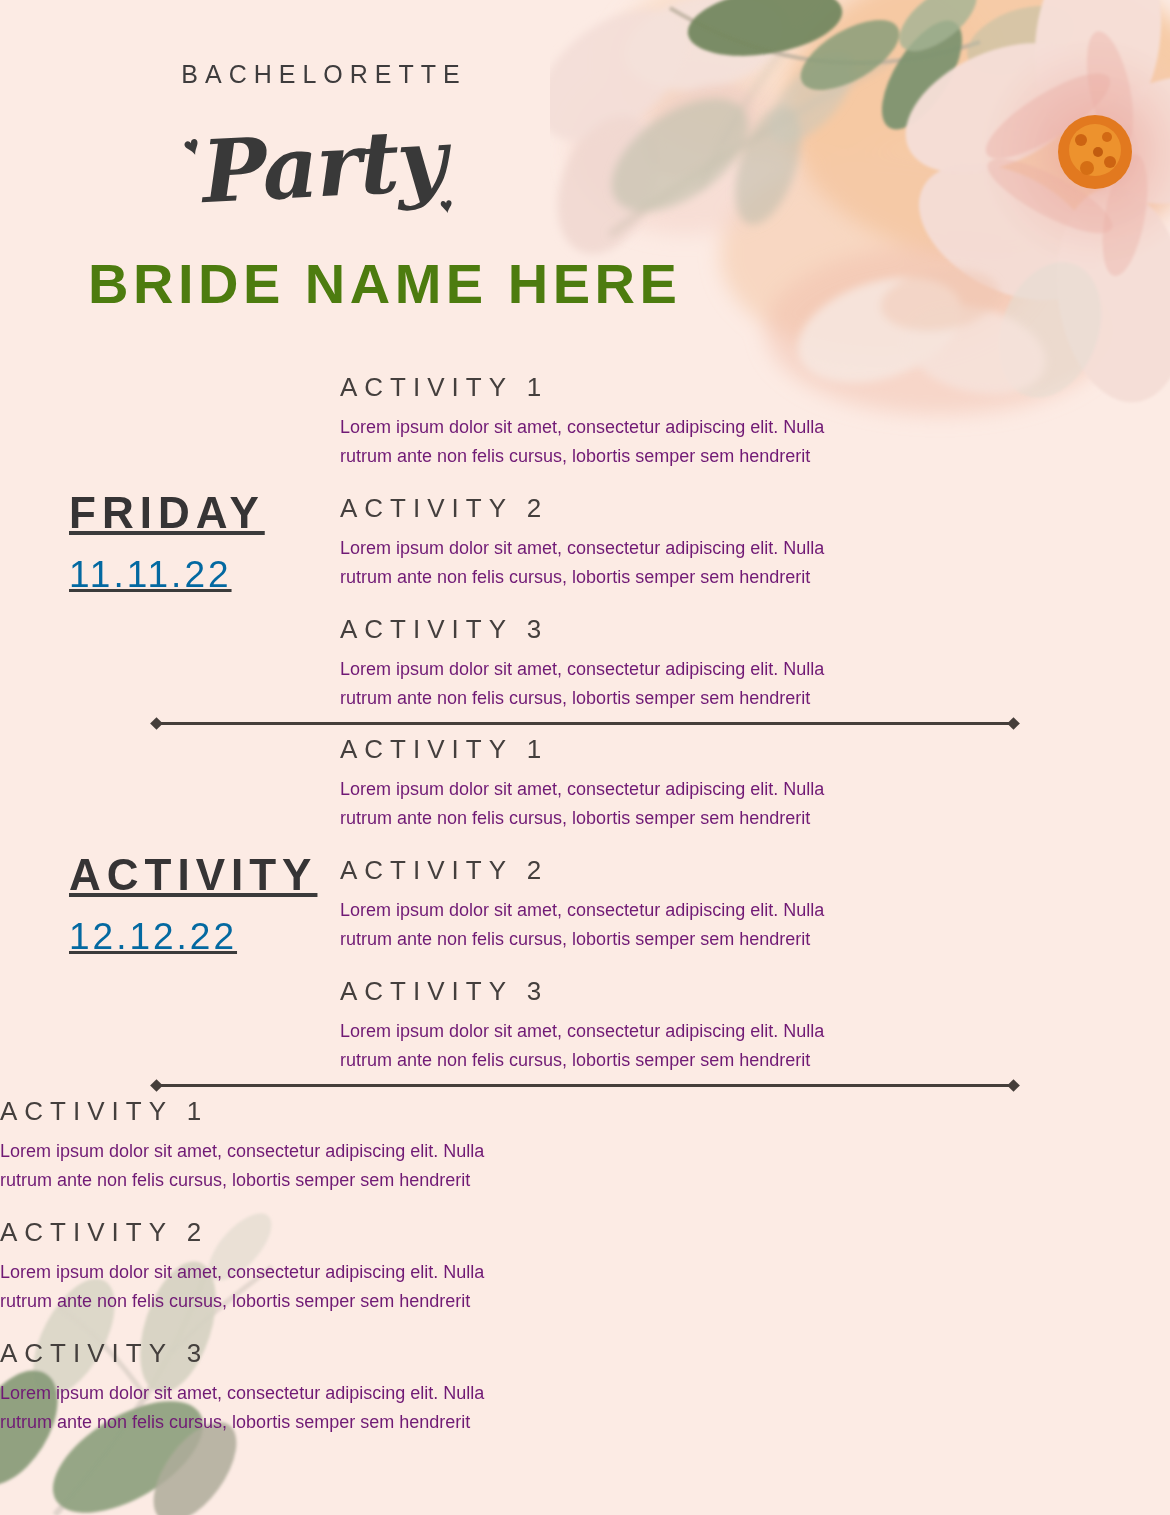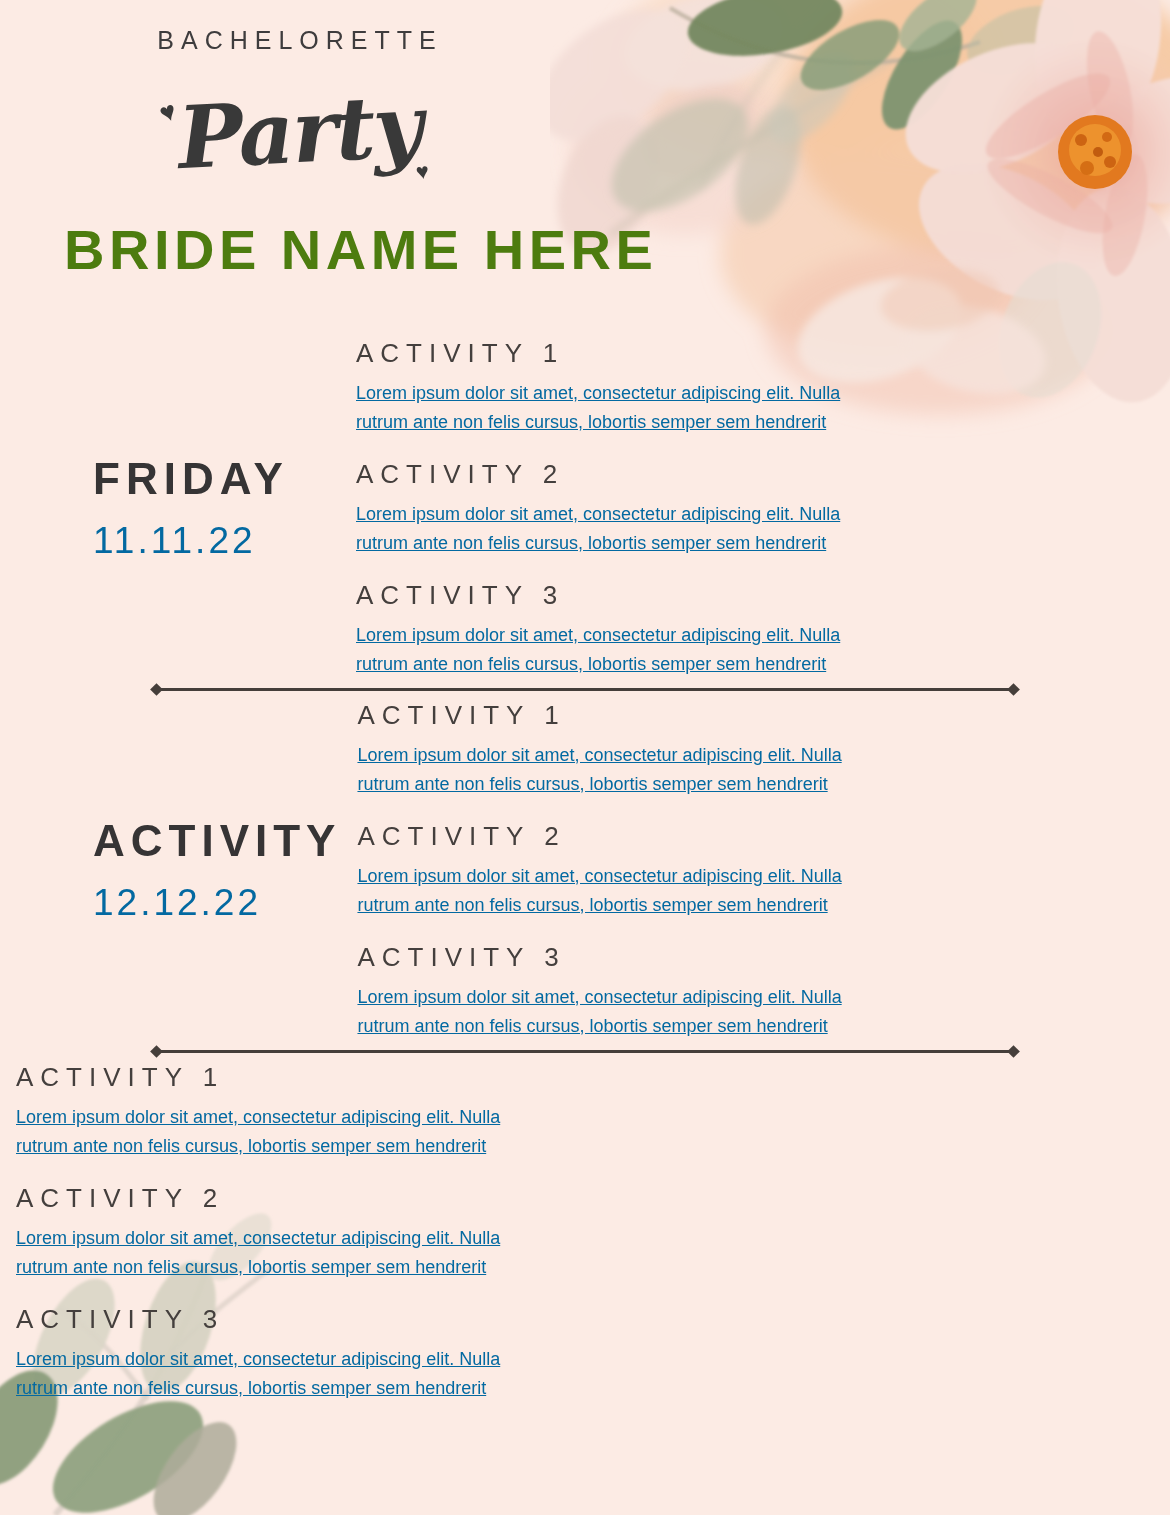--- a/index.html
+++ b/index.html
@@ -6,21 +6,21 @@
   .page{
     position:relative;width:1170px;height:1515px;background:#fcebe4;
     overflow:hidden;font-family:"Liberation Sans",sans-serif;color:#3b3b3b;
   }
   .deco{position:absolute;pointer-events:none;}
   .deco-tr{top:0;right:0;}
   .deco-bl{bottom:0;left:0;}
   .content{position:relative;z-index:2;}
 
   
-  .header-inner{width:472px;margin-left:64px;padding-top:26px;text-align:center;}
+  .header-inner{width:472px;margin-left:88px;padding-top:60px;text-align:center;}
   .eyebrow{
     font-size:25px;letter-spacing:7px;font-weight:500;color:#3e3c3d;
     white-space:nowrap;
   }
   .script-row{position:relative;height:150px;margin-top:2px;}
   .script{
     font-family:"DejaVu Serif",serif;font-style:italic;font-weight:700;
     font-size:86px;line-height:150px;letter-spacing:-2px;color:#393939;
     display:inline-block;transform:rotate(-3deg);
   }
@@ -29,44 +29,43 @@
   .heart-r{left:352px;top:104px;font-size:22px;transform:rotate(-8deg);}
   .bride{
     font-size:56px;font-weight:700;letter-spacing:4.5px;color:#4d7c0f;
     margin-top:10px;white-space:nowrap;
   }
 
   
   .days{margin-top:54px;}
   .day{display:flex;height:344px;box-sizing:border-box;}
   .day-col{
-    flex:0 0 340px;padding-left:93px;box-sizing:border-box;
-    display:flex;flex-direction:column;justify-content:center;
+    flex:0 0 340px;padding-left:69px;box-sizing:border-box;
+    display:flex;flex-direction:column;justify-content:center;text-decoration:underline;
   }
   .day-name{
     font-size:44px;font-weight:700;letter-spacing:6px;white-space:nowrap;
     color:#363435;
   }
   .day-date{
     font-size:37px;font-weight:400;letter-spacing:3px;margin-top:16px;
     white-space:nowrap;color:#0369a1;
   }
   .act-col{
     flex:1;padding-right:150px;display:flex;flex-direction:column;
     justify-content:center;
   }
-  .activity{margin:11px 16px;}
+  .activity{margin:11px 0;}
   .act-title{
     margin:0 0 10px 0;font-size:26px;font-weight:500;letter-spacing:7px;
     color:#443f3d;
   }
   .act-body{
-    margin:0;font-size:18px;line-height:29px;color:#0369a1;
+    margin:0;font-size:18px;line-height:29px;color:#701a75;
     white-space:pre-line;
-    text-decoration:underline;
   }
 
   
   .divider{display:flex;align-items:center;height:18px;margin:0 152px;}
   .divider .line{flex:1;height:3px;background:#453e3a;}
   .divider .dia{
     width:9px;height:9px;background:#453e3a;transform:rotate(45deg);
     flex:0 0 auto;
   }
 </style>

